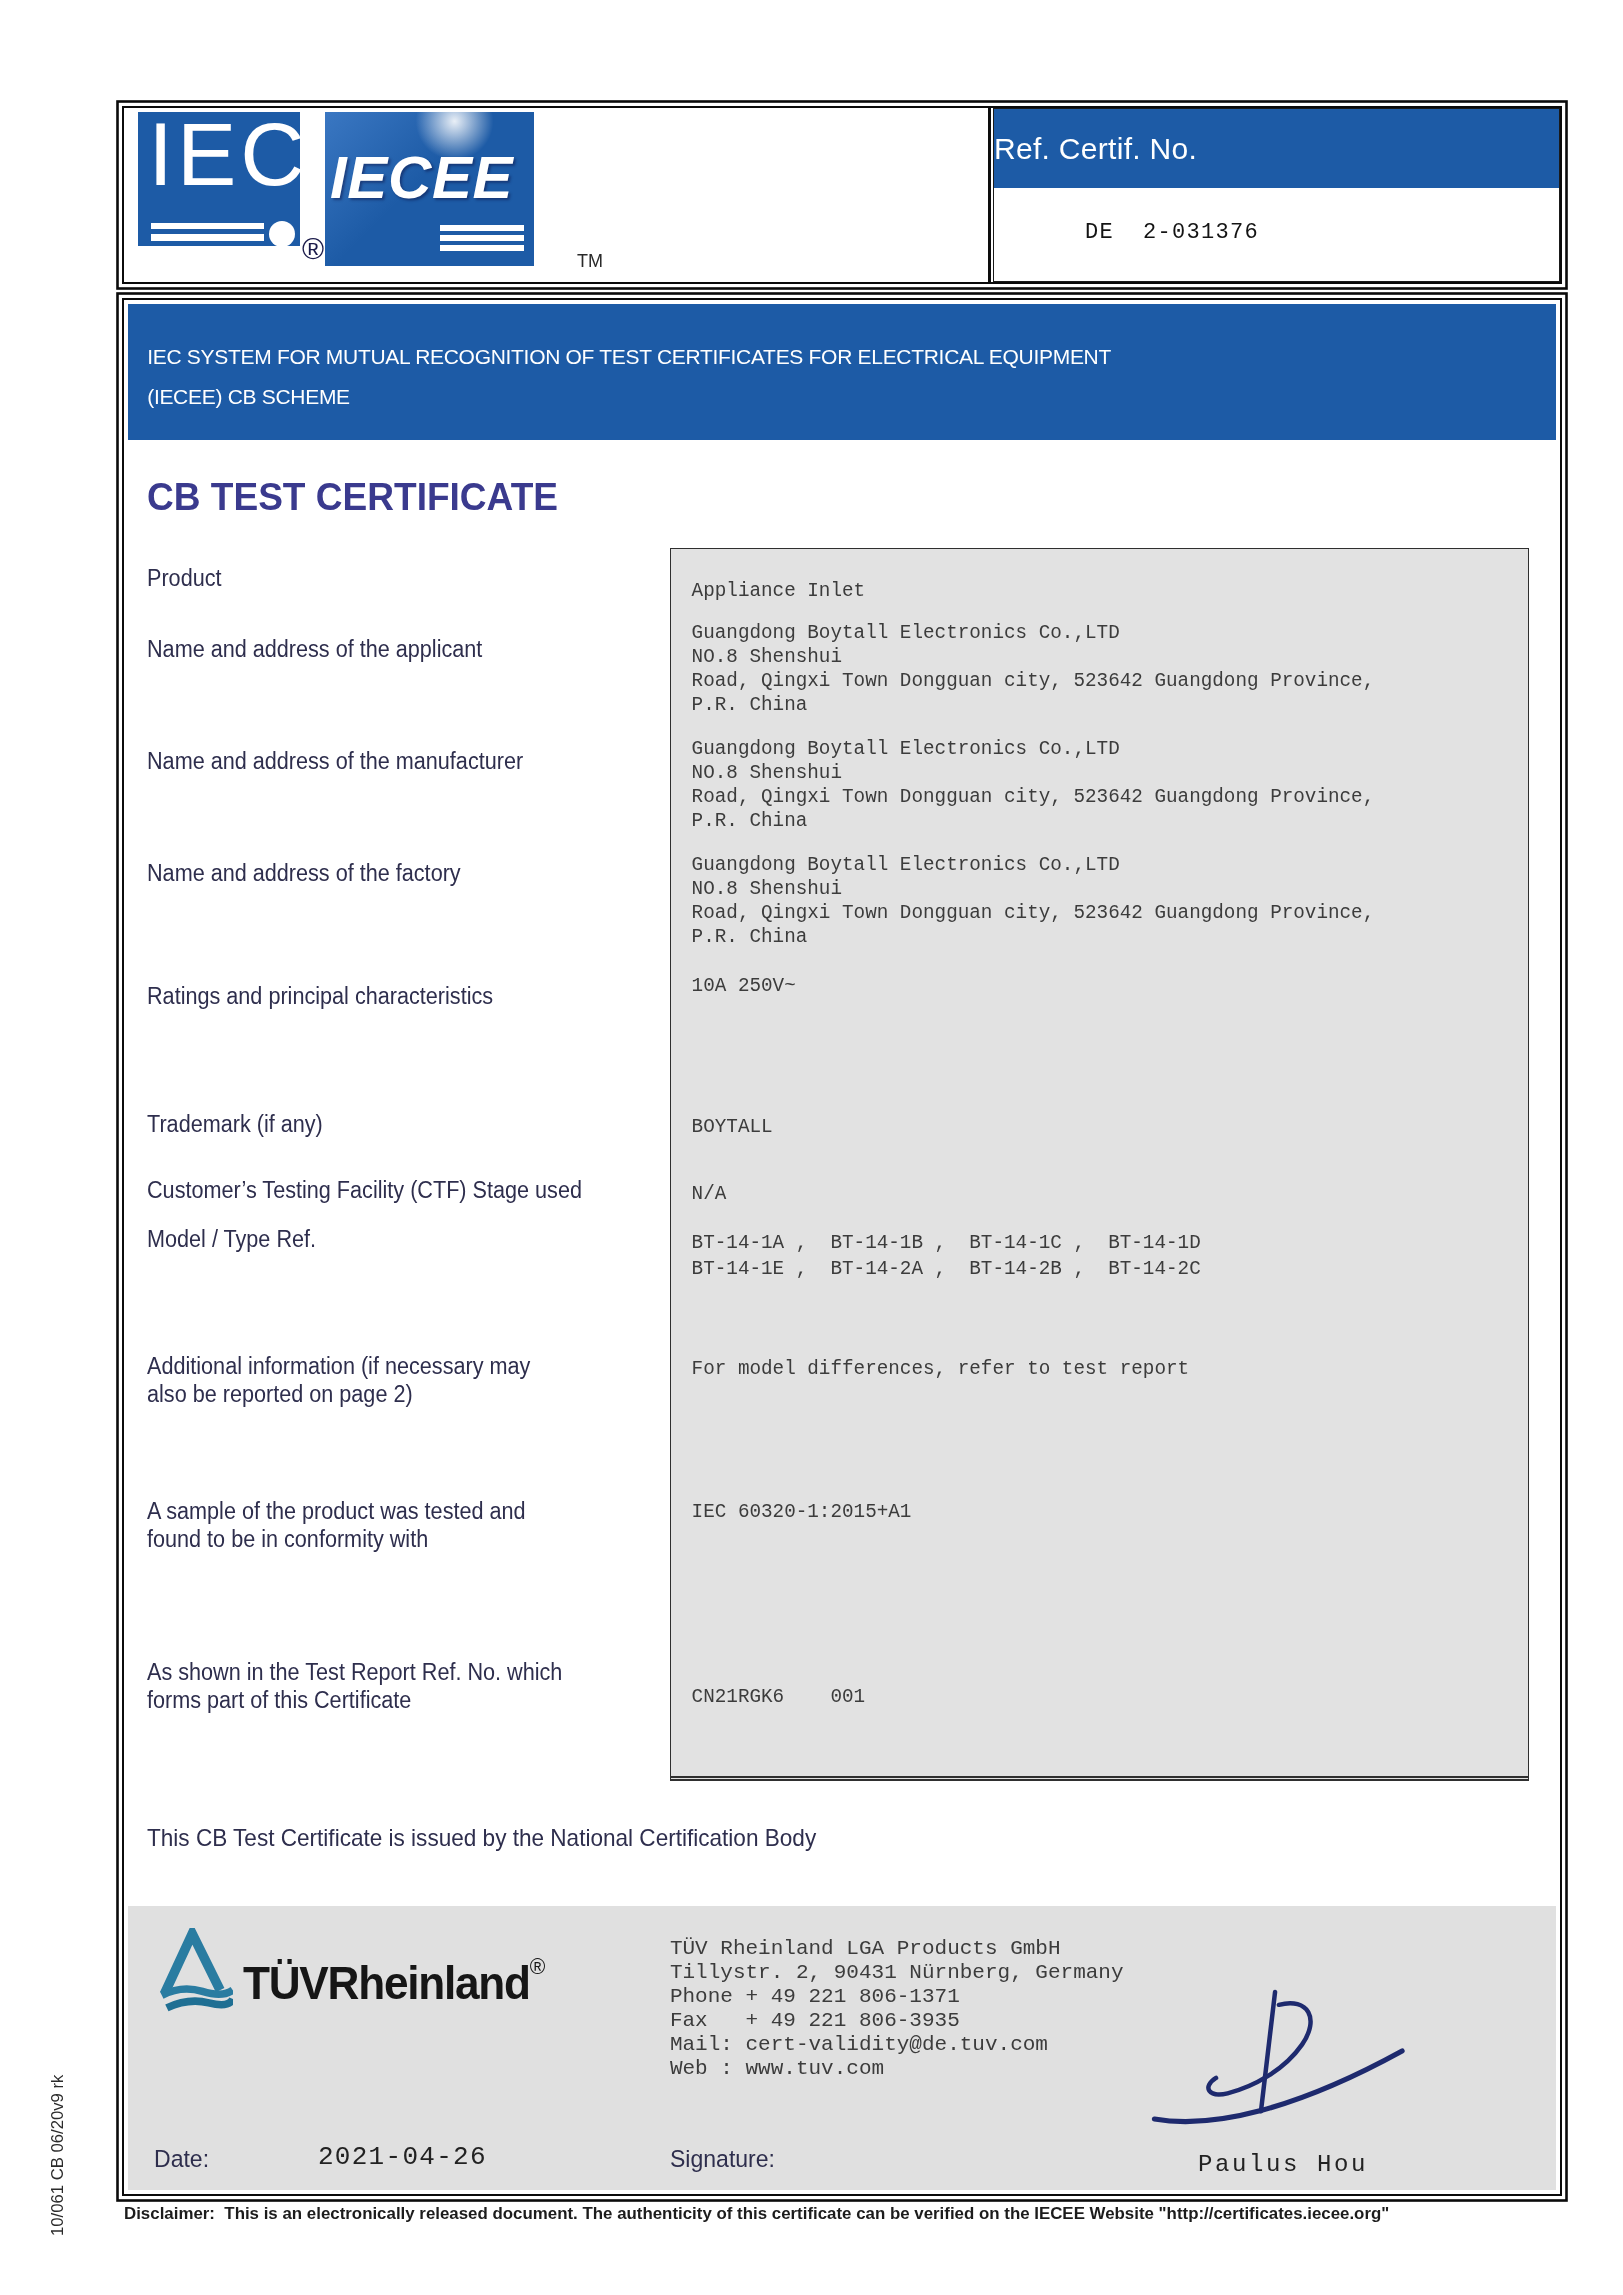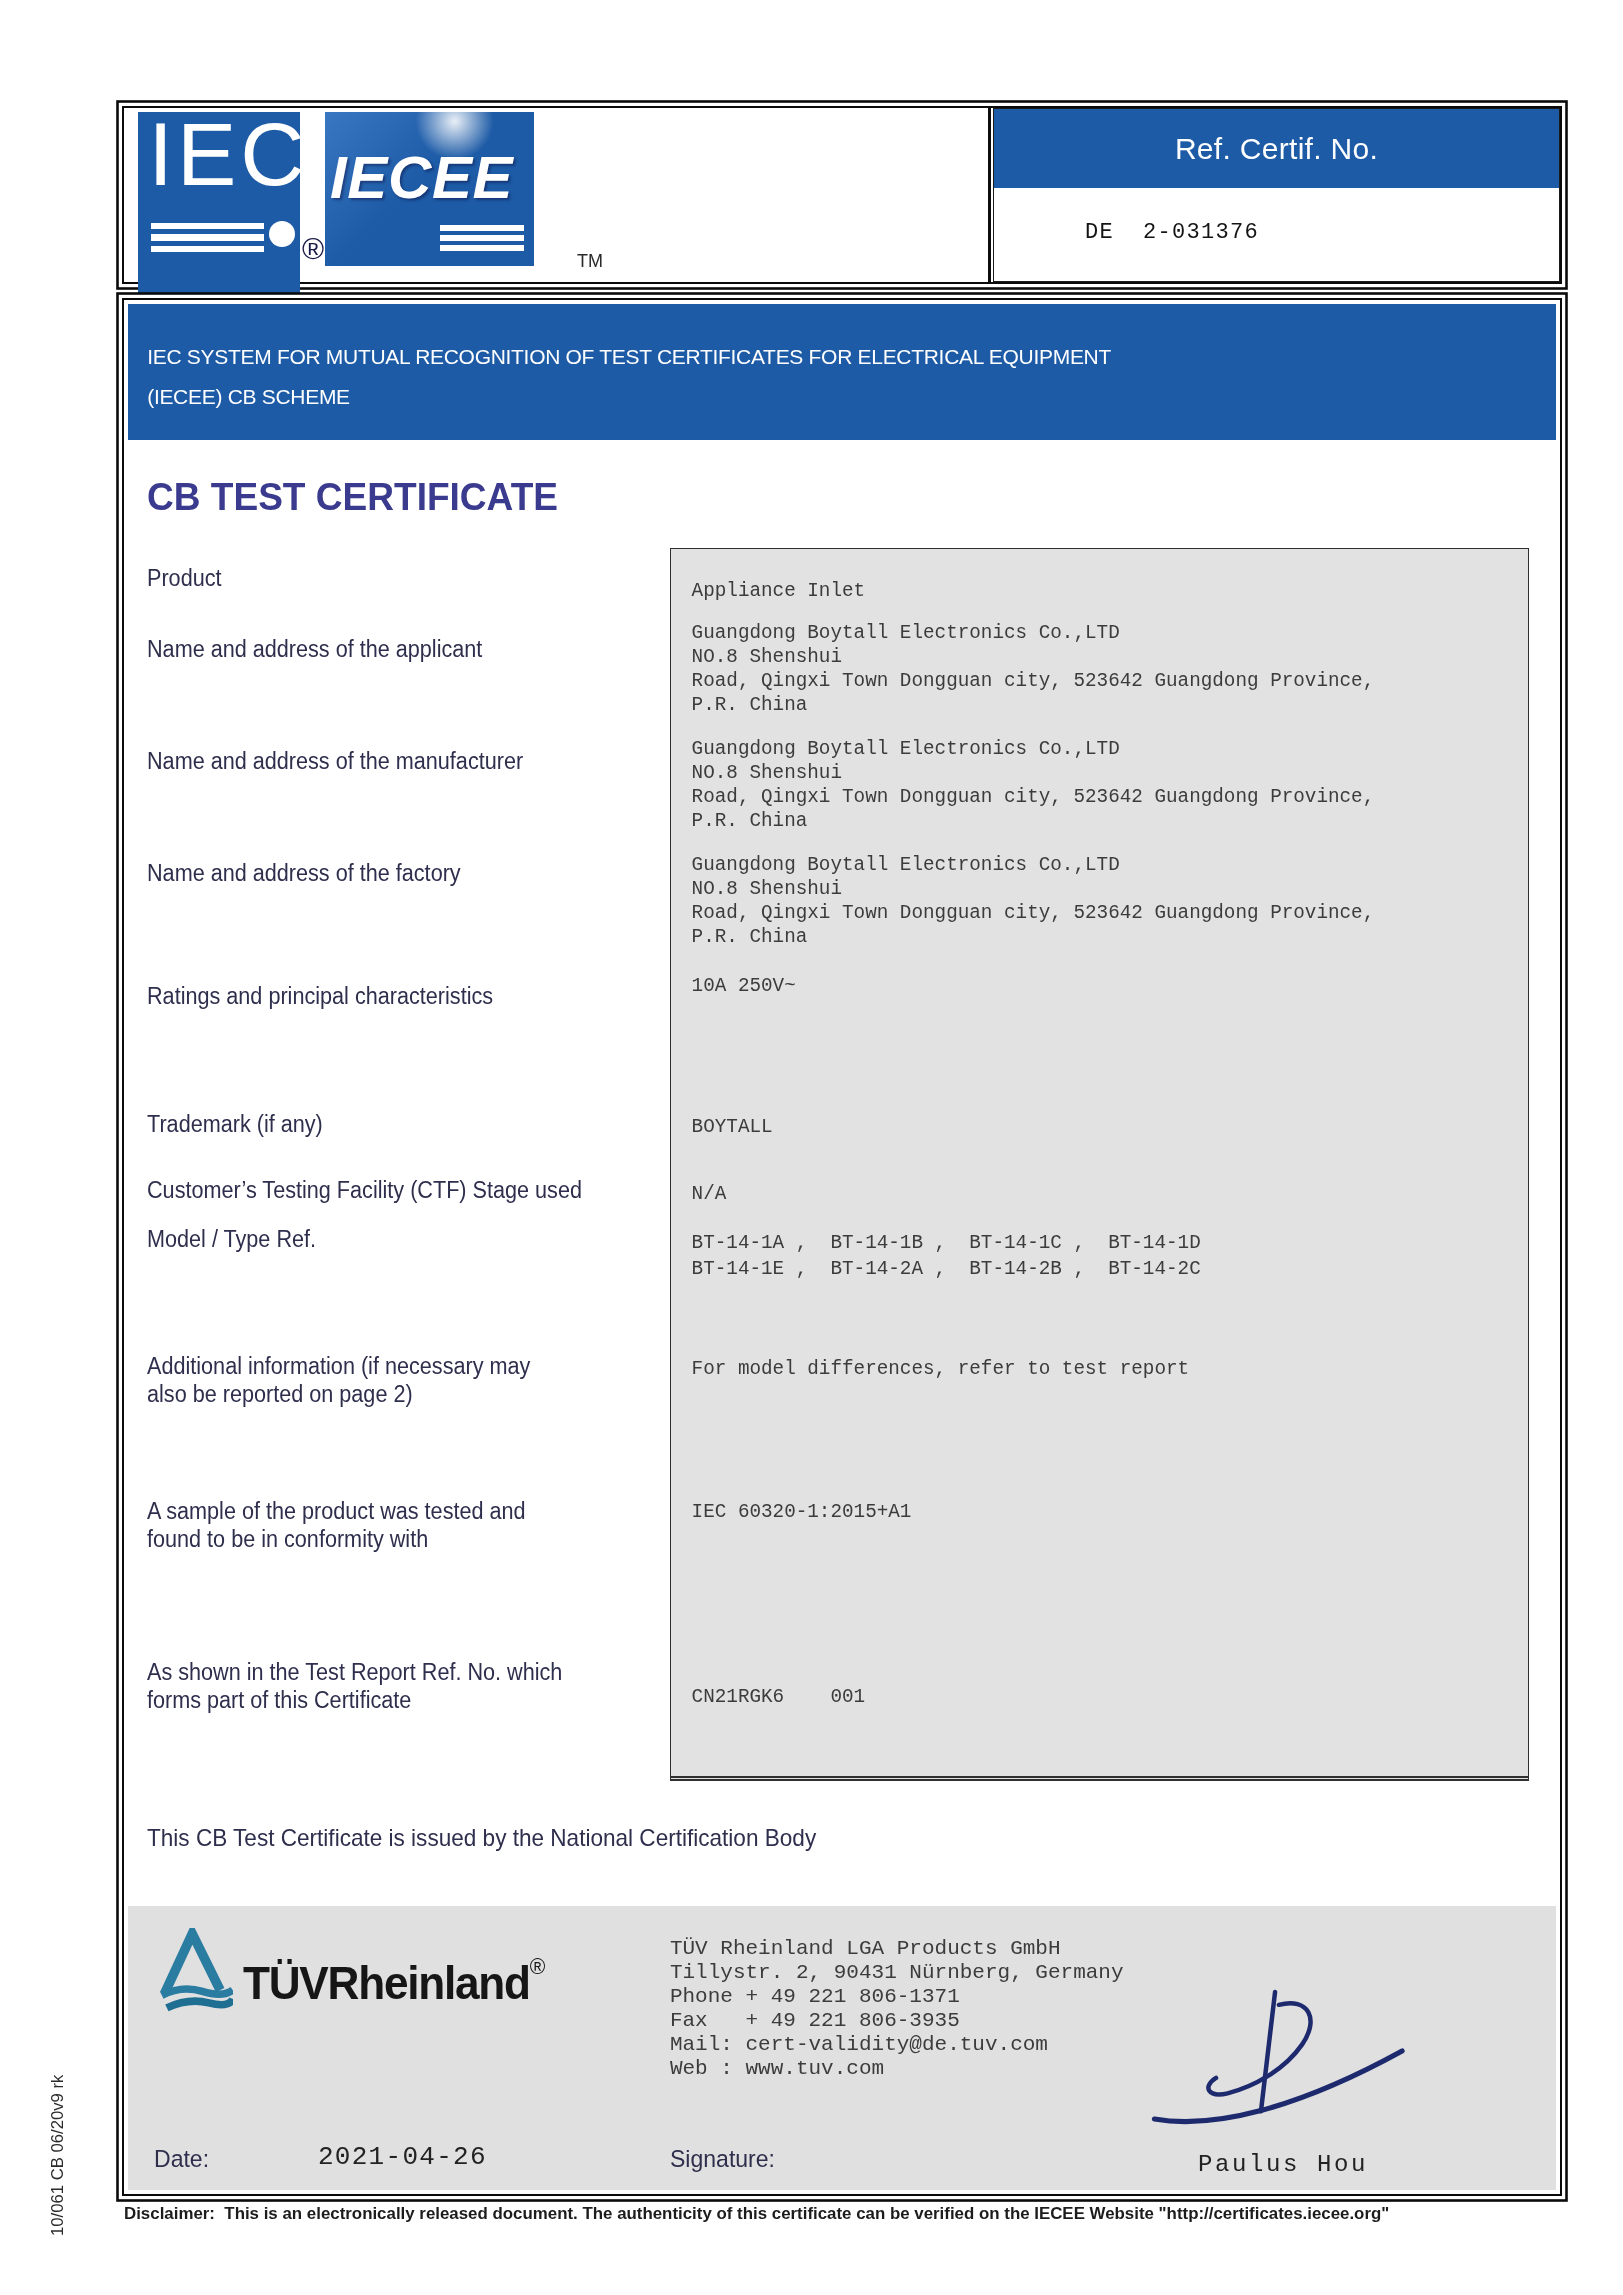--- a/index.html
+++ b/index.html
@@ -15,40 +15,40 @@
   html,body{margin:0;padding:0;background:#fff;}
   .page{position:relative;width:1623px;height:2295px;background:#fff;overflow:hidden;
         font-family:"Liberation Sans",sans-serif;color:#222;}
 
   
   .frame{position:absolute;background:#fff;border:2.6px solid #0b0b0b;
          box-shadow:0 0 0 3.2px #fff,0 0 0 5.8px #0b0b0b;box-sizing:border-box;}
 
   
   .header-box{left:122px;top:106px;width:1440px;height:178px;}
-  .iec-box{position:absolute;left:14px;top:3.9px;width:162px;height:188px;background:var(--blue);}
+  .iec-box{position:absolute;left:14px;top:3.9px;width:162px;height:134px;background:var(--blue);}
   .iec-text{position:absolute;left:10.3px;top:-9px;color:#fff;font-size:89px;font-weight:400;letter-spacing:3.9px;}
   .bars{position:absolute;}
   .bar{background:#fff;margin-bottom:5.1px;}
   .iec-bars{left:13px;top:111px;width:113px;}
   .iec-bars .bar{height:6.4px;width:113px;}
   .iec-dot{position:absolute;left:131px;top:109px;width:26px;height:26px;border-radius:50%;background:#fff;}
   .reg-mark{position:absolute;left:178px;top:124px;font-size:30px;color:#1a1a4a;}
   .iecee-box{position:absolute;left:201px;top:3.9px;width:209px;height:154px;background:
       radial-gradient(circle at 62% 6%,rgba(255,255,255,.9),rgba(255,255,255,0) 20%),
       linear-gradient(135deg,#3a77c2 0%,var(--blue) 45%);}
   .iecee-text{position:absolute;left:5.1px;top:31px;color:#fff;font-size:60px;font-weight:bold;
       font-style:italic;letter-spacing:0.6px;text-shadow:1.9px 1.9px 2.6px rgba(10,10,60,.45);}
   .iecee-bars{left:115px;top:113px;width:84px;}
   .iecee-bars .bar{height:5.8px;width:84px;margin-bottom:4.5px;}
   .tm-mark{position:absolute;left:413px;top:143px;font-size:18px;color:#2a2a2a;margin-left:40px;}
   .header-divider{position:absolute;left:864px;top:0;width:3.2px;height:100%;background:#0d0d0d;}
   .ref-panel{position:absolute;left:869px;top:0;right:0;height:100%;border:1.3px solid #1a1a1a;box-sizing:border-box;}
   .ref-head{position:absolute;left:0;top:0;right:0;height:79px;background:var(--blue);
-      color:#fff;font-size:30px;line-height:79px;text-align:center;letter-spacing:0.3px;}
+      color:#fff;font-size:30px;line-height:79px;letter-spacing:0.3px;}
   .ref-value{position:absolute;left:91px;top:111px;font-family:"Liberation Mono",monospace;
       font-size:22px;color:#141414;white-space:pre-wrap;letter-spacing:1.3px;}
 
   
   .main-box{left:122px;top:298px;width:1440px;height:1898px;}
   .banner{position:absolute;left:3.9px;top:3.9px;right:3.9px;height:136px;background:var(--blue);
       color:#fff;box-sizing:border-box;padding:33px 13px 0 19.3px;}
   .banner div{font-size:21px;line-height:40px;letter-spacing:-0.3px;}
   .page-title{position:absolute;left:23px;top:175px;font-size:39px;font-weight:bold;color:var(--title-navy);
       transform:scaleX(.95);transform-origin:left;letter-spacing:0;}

